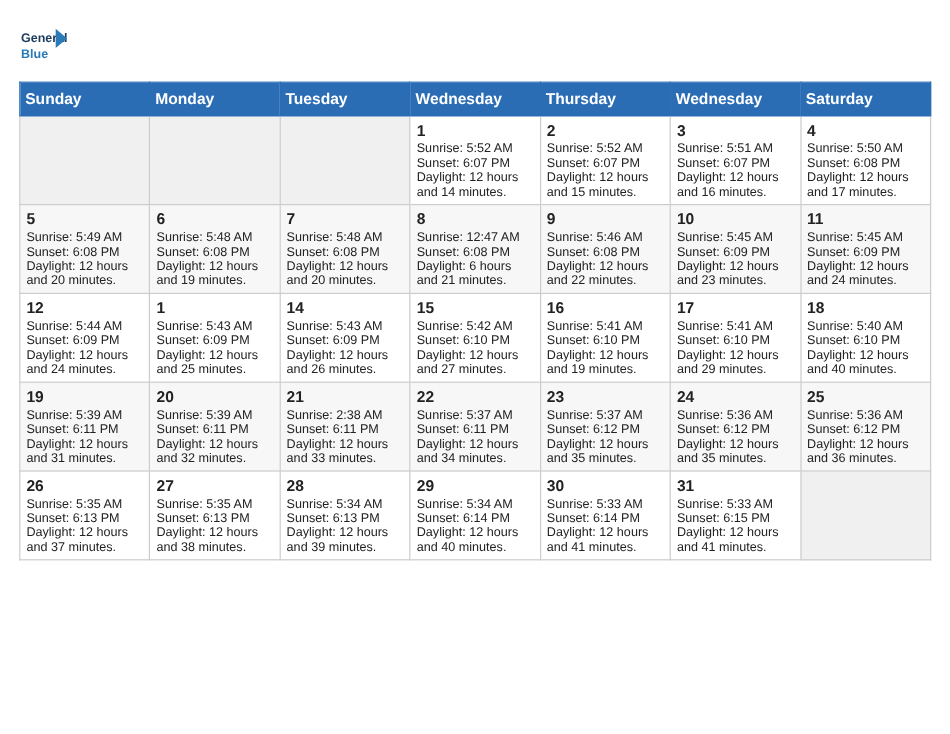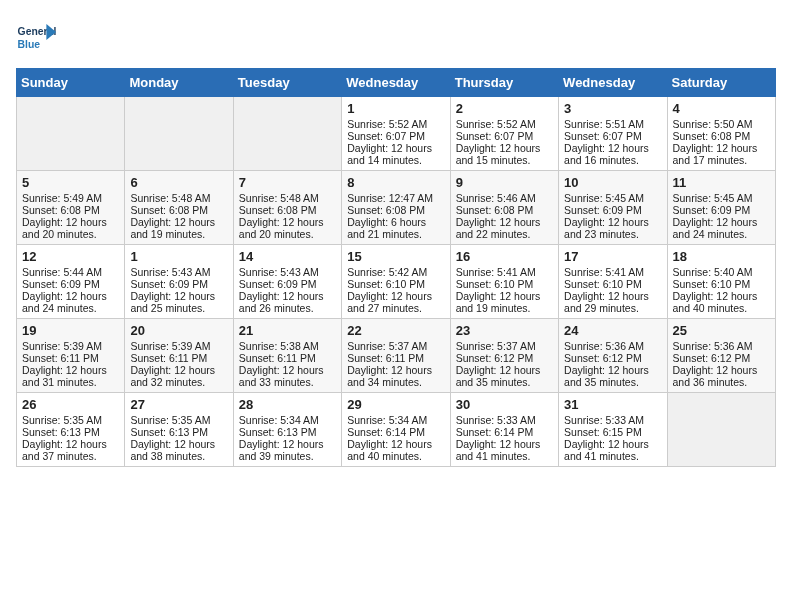--- a/index.html
+++ b/index.html
@@ -231,21 +231,21 @@
           <div>Daylight: 12 hours and 31 minutes.</div>
         </td>
         <td>
           <span class="day-number">20</span>
           <div>Sunrise: 5:39 AM</div>
           <div>Sunset: 6:11 PM</div>
           <div>Daylight: 12 hours and 32 minutes.</div>
         </td>
         <td>
           <span class="day-number">21</span>
-          <div>Sunrise: 5:38 AM</div>
+          <div>Sunrise: 2:38 AM</div>
           <div>Sunset: 6:11 PM</div>
           <div>Daylight: 12 hours and 33 minutes.</div>
         </td>
         <td>
           <span class="day-number">22</span>
           <div>Sunrise: 5:37 AM</div>
           <div>Sunset: 6:11 PM</div>
           <div>Daylight: 12 hours and 34 minutes.</div>
         </td>
         <td>

